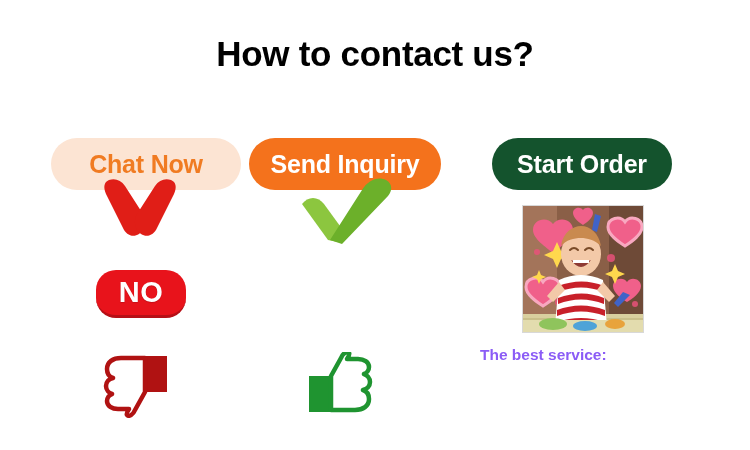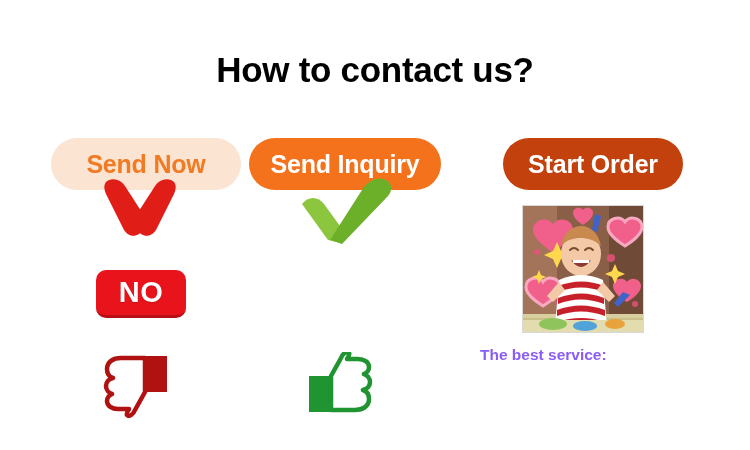--- a/index.html
+++ b/index.html
@@ -24,21 +24,20 @@
     position: absolute;
     left: 0;
     top: 34px;
     width: 750px;
     text-align: center;
     font-size: 35px;
     font-weight: bold;
     color: #000000;
     letter-spacing: -0.3px;
     font-family: "Liberation Sans", sans-serif;
-    margin-top: 16px;
   }
 
   
   .column {
     position: absolute;
     top: 130px;
     width: 250px;
     height: 310px;
   }
   #column-chat  { left: 15px;  }
@@ -68,44 +67,44 @@
     background: #fce4d3;
     color: #f07b22;
   }
   #btn-send-inquiry {
     left: 29px;
     width: 192px;
     background: #f4721c;
     color: #ffffff;
   }
   #btn-start-order {
-    left: 35px;
+    left: 24px;
     width: 180px;
-    background: #c2410c;
+    background: #14532d;
     color: #ffffff;
   }
 
   
   .mark {
     position: absolute;
     top: 48px;
   }
   #mark-cross { left: 88px; }
   #mark-check { left: 78px; }
 
   
   .verdict {
     position: absolute;
     top: 140px;
     display: flex;
     align-items: center;
     justify-content: center;
     width: 90px;
     height: 48px;
-    border-radius: 10px;
+    border-radius: 20px;
     font-size: 29px;
     font-weight: bold;
     color: #ffffff;
     letter-spacing: 0.5px;
     user-select: none;
     box-sizing: border-box;
   }
   #badge-no {
     left: 81px;
     background: #e8131b;
@@ -156,21 +155,21 @@
 </style>
 </head>
 <body>
 
 <div id="page">
 
   <div id="page-title">How to contact us?</div>
 
   <div class="column" id="column-chat">
 
-    <div class="pill" id="btn-chat-now">Send Now</div>
+    <div class="pill" id="btn-chat-now">Chat Now</div>
 
     <div class="mark" id="mark-cross">
       <svg width="74" height="62" viewBox="0 0 74 62">
         <g fill="#e01e17">
           <path d="M6 2 C12 0 18 2 22 8 L40 36 C44 43 42 52 36 56 C30 60 23 57 20 50 L3 16 C0 9 1 4 6 2 Z"></path>
           <path d="M68 2 C62 0 56 2 52 8 L34 36 C30 43 32 52 38 56 C44 60 51 57 54 50 L71 16 C74 9 73 4 68 2 Z"></path>
         </g>
       </svg>
     </div>
 

